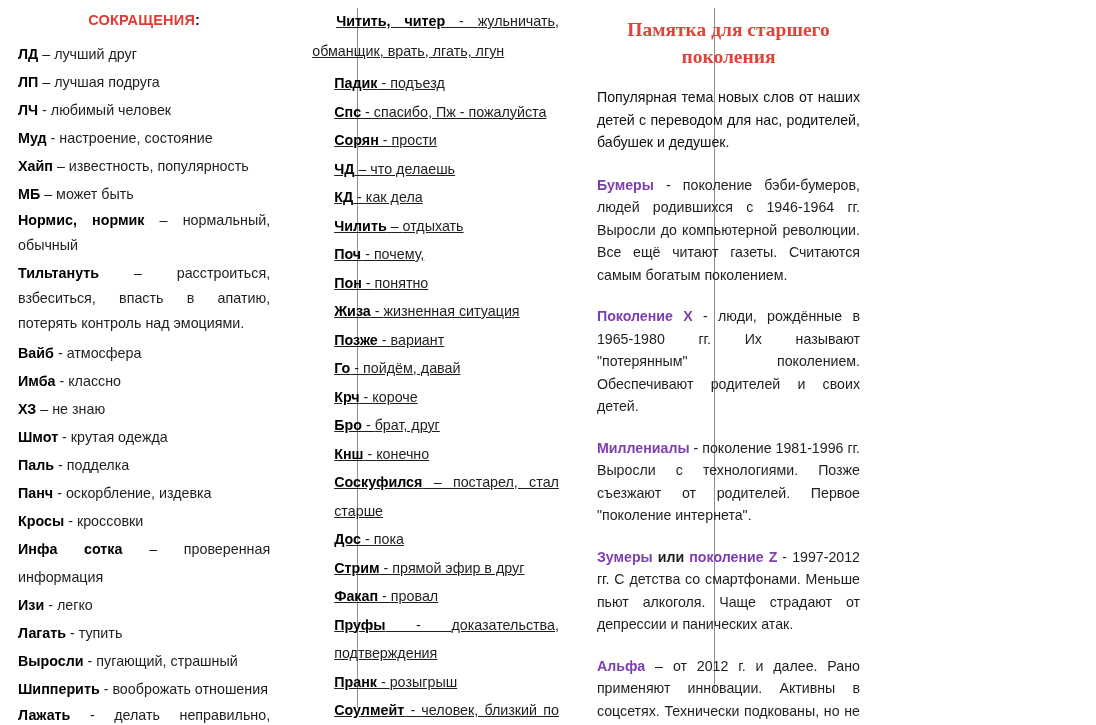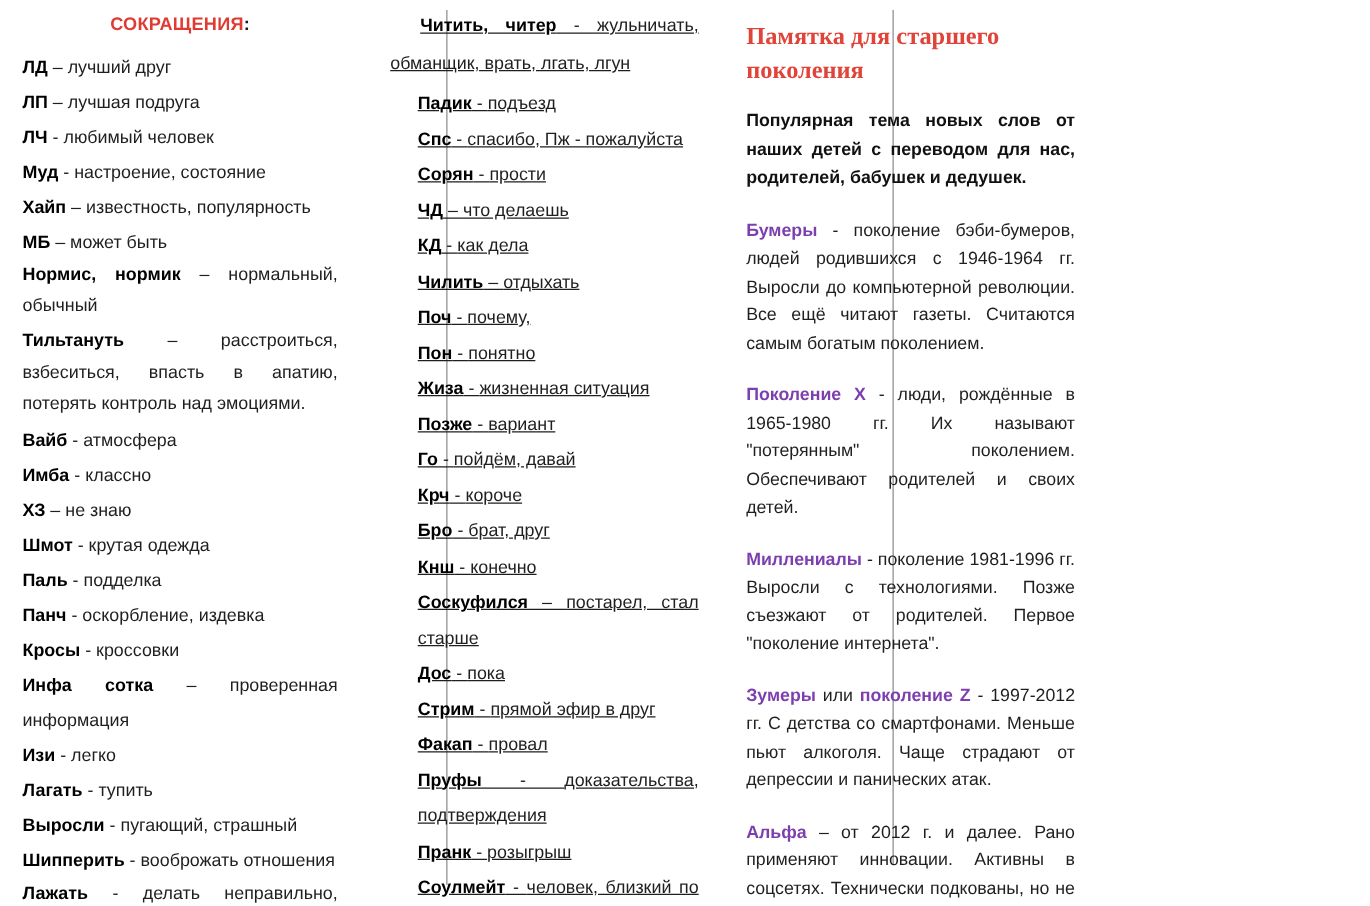--- a/index.html
+++ b/index.html
@@ -70,50 +70,50 @@
   .col-2 .entry { line-height: 28.5px; text-decoration: underline; }
   .col-2 .entry.first-indent {
     text-indent: 24px;
     line-height: 30px;
   }
   .col-2 .entry.indented { padding-left: 22px; }
   .col-2 .gap-before { margin-top: 14px; }
 
   
   .memo-title {
-    text-align: left;
+    text-align: center;
     font-family: "Liberation Serif", serif;
     font-weight: bold;
     font-size: 19.5px;
     line-height: 27px;
     color: #e04338;
     margin: 4px 0 16px 0;
   }
   .memo-intro {
-    font-weight: bold;
+    font-weight: normal;
     font-size: 14.2px;
     line-height: 22.5px;
     text-align: justify;
     text-justify: inter-word;
     margin: 0 0 20px 0;
     color: #111;
   }
   .memo-block {
     font-size: 14.2px;
     line-height: 22.5px;
     text-align: justify;
     text-justify: inter-word;
     margin: 0 0 19px 0;
     color: #1f1f1f;
   }
   .memo-block .gen {
     color: #7d3fae;
     font-weight: bold;
   }
-  .memo-block .plain { color: #1f1f1f; font-weight: normal; }
+  .memo-block .plain { color: #1f1f1f; font-weight: bold; }
 </style>
 </head>
 <body>
 
 <div class="page">
 
   <div class="divider divider-1"></div>
   <div class="divider divider-2"></div>
 
   <div class="col col-1">

